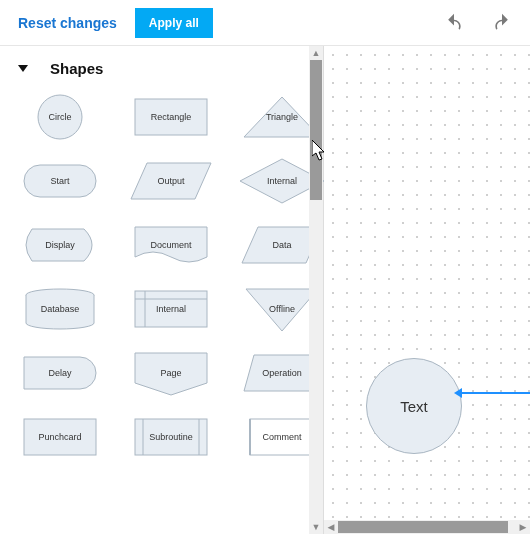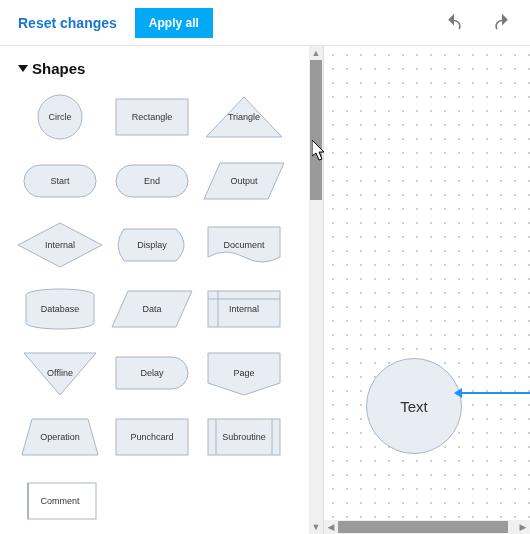--- a/index.html
+++ b/index.html
@@ -54,37 +54,37 @@
 
   
   .sidebar {
     width: 324px;
     position: relative;
     background: #fff;
     border-right: 1px solid #ddd;
   }
   .section-hdr {
     display: flex; align-items: center;
-    gap: 4px;
+    gap: 22px;
     padding: 14px 18px 6px 18px;
     font-size: 15px;
     font-weight: 700;
     color: #111;
     cursor: pointer;
   }
   .tri-down {
     width: 0; height: 0;
     border-left: 5px solid transparent;
     border-right: 5px solid transparent;
     border-top: 7px solid #111;
   }
   .shape-grid {
     display: grid;
     grid-template-columns: repeat(3, 92px);
-    gap: 12px 0;
+    gap: 12px 19px;
     padding: 8px 14px;
   }
   .shape-cell {
     width: 92px; height: 52px;
     position: relative;
     cursor: grab;
   }
   .shape-cell .lbl {
     position: absolute;
     top: 50%; left: 50%;
@@ -240,26 +240,20 @@
           <span class="lbl">Triangle</span>
         </div>
         <div class="shape-cell">
           <svg viewBox="0 0 92 52">
             <rect x="10" y="10" width="72" height="32" rx="16" ry="16" class="shape-fill"></rect>
           </svg>
           <span class="lbl">Start</span>
         </div>
         <div class="shape-cell">
           <svg viewBox="0 0 92 52">
-            <rect x="10" y="10" width="72" height="32" rx="16" ry="16" class="shape-fill"></rect>
-          </svg>
-          <span class="lbl">End</span>
-        </div>
-        <div class="shape-cell">
-          <svg viewBox="0 0 92 52">
             <polygon points="22,8 86,8 70,44 6,44" class="shape-fill"></polygon>
           </svg>
           <span class="lbl">Output</span>
         </div>
         <div class="shape-cell">
           <svg viewBox="0 0 92 52">
             <polygon points="46,4 88,26 46,48 4,26" class="shape-fill"></polygon>
           </svg>
           <span class="lbl">Internal</span>
         </div>
@@ -267,33 +261,33 @@
           <svg viewBox="0 0 92 52">
             <path d="M18 10 H70 Q86 26 70 42 H18 Q6 26 18 10 Z" class="shape-fill"></path>
           </svg>
           <span class="lbl">Display</span>
         </div>
         <div class="shape-cell">
           <svg viewBox="0 0 92 52">
             <path d="M10 8 H82 V38 Q64 48 46 38 Q28 28 10 38 Z" class="shape-fill"></path>
           </svg>
           <span class="lbl">Document</span>
+        </div>
+        <div class="shape-cell">
+          <svg viewBox="0 0 92 52">
+            <polygon points="22,8 86,8 70,44 6,44" class="shape-fill"></polygon>
+          </svg>
+          <span class="lbl">Data</span>
         </div>
         <div class="shape-cell">
           <svg viewBox="0 0 92 52">
             <ellipse cx="46" cy="12" rx="34" ry="6" class="shape-fill"></ellipse>
             <path d="M12 12 V40 A34 6 0 0 0 80 40 V12" class="shape-fill"></path>
           </svg>
           <span class="lbl">Database</span>
-        </div>
-        <div class="shape-cell">
-          <svg viewBox="0 0 92 52">
-            <polygon points="22,8 86,8 70,44 6,44" class="shape-fill"></polygon>
-          </svg>
-          <span class="lbl">Data</span>
         </div>
         <div class="shape-cell">
           <svg viewBox="0 0 92 52">
             <rect x="10" y="8" width="72" height="36" class="shape-fill"></rect>
             <line x1="10" y1="16" x2="82" y2="16" stroke="#a9b6c2"></line>
             <line x1="20" y1="8" x2="20" y2="44" stroke="#a9b6c2"></line>
           </svg>
           <span class="lbl">Internal</span>
         </div>
         <div class="shape-cell">

